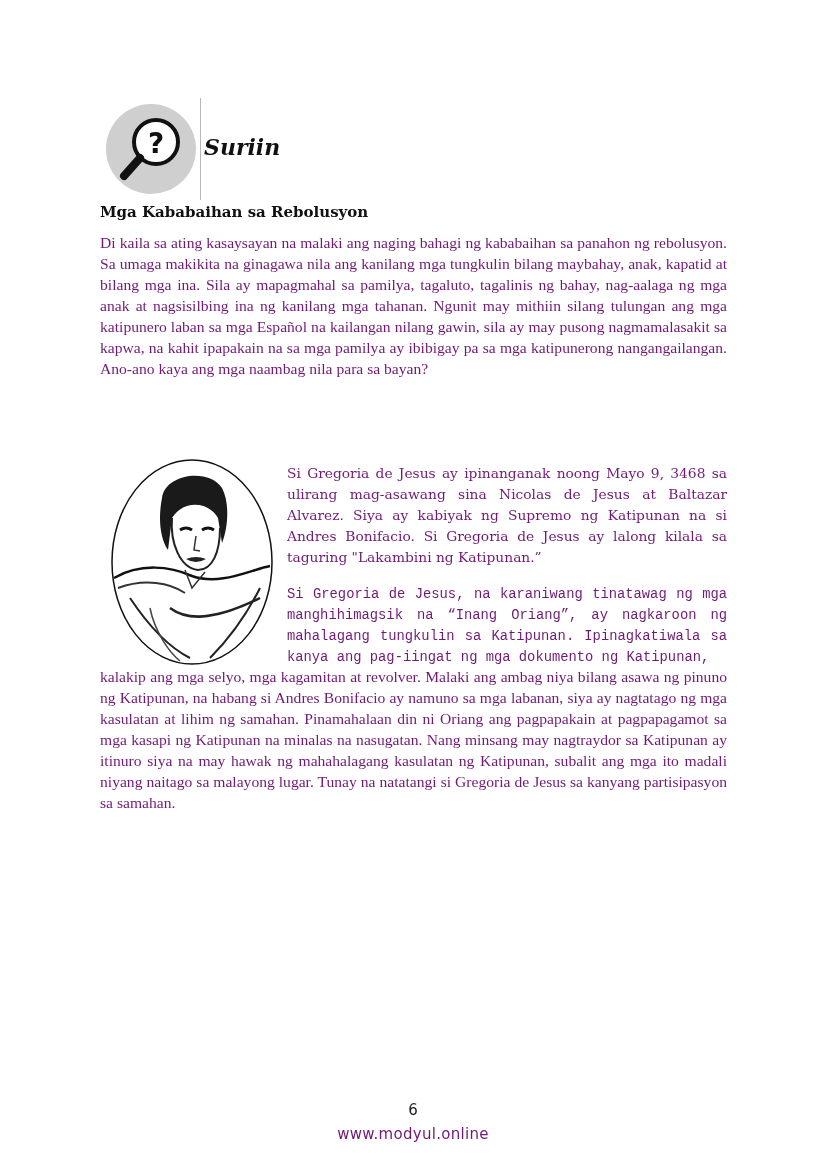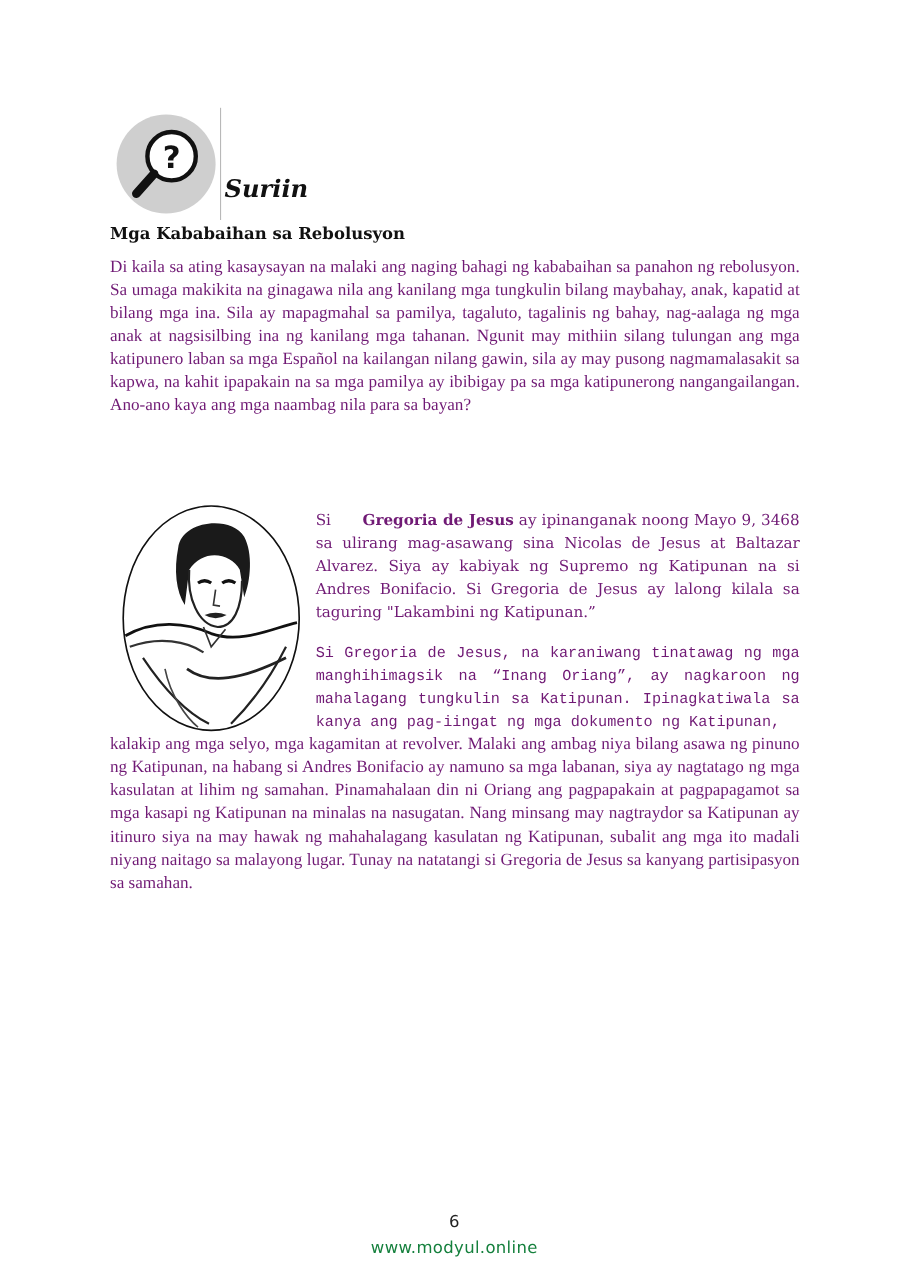--- a/index.html
+++ b/index.html
@@ -4,35 +4,35 @@
 <style>
   html, body { margin: 0; padding: 0; background: #ffffff; }
   body { width: 826px; height: 1169px; position: relative; overflow: hidden;
          font-family: "DejaVu Serif", serif; color: #1a1a1a; }
   .header { position: absolute; left: 100px; top: 98px; height: 102px; width: 300px; }
   .icon-circle { position: absolute; left: 6px; top: 6px; width: 90px; height: 90px;
                  border-radius: 50%; background: #cfcfcf; }
   .icon-circle svg { position: absolute; left: 0; top: 0; }
   .vline { position: absolute; left: 100px; top: 0; width: 1px; height: 102px; background: #b8b8b8; }
   .section-title { position: absolute; left: 104px; top: 36px; font-family: "DejaVu Serif", serif;
-                   font-weight: bold; font-style: italic; font-size: 22px; color: #111; margin-top: 25px; }
+                   font-weight: bold; font-style: italic; font-size: 22px; color: #111; }
   .subheading { position: absolute; left: 100px; top: 203px; font-family: "DejaVu Serif", serif;
                 font-weight: bold; font-size: 15px; color: #111; text-align: center; }
   .para { position: absolute; font-family: "Liberation Serif", serif; font-size: 15.6px;
           line-height: 21px; text-align: justify; color: #701a75; }
   .p1 { left: 100px; top: 232px; width: 627px; }
   .bio { left: 287px; top: 463px; width: 440px; font-family: "DejaVu Serif", serif; font-size: 13.8px; }
   .bio2 { left: 287px; top: 584px; width: 440px; font-family: Liberation Mono, monospace; font-size: 13.8px; }
   .p3 { left: 100px; top: 666px; width: 627px; }
   .portrait { position: absolute; left: 110px; top: 458px; width: 164px; height: 208px; }
   .page-num { position: absolute; left: 0; width: 826px; top: 1101px; text-align: center;
               font-family: "DejaVu Sans", sans-serif; font-size: 15px; color: #222; }
   .watermark { position: absolute; left: 0; width: 826px; top: 1125px; text-align: center;
-               font-family: "DejaVu Sans", sans-serif; font-size: 15px; color: #15803d; letter-spacing: 0.3px; }
-  b.name { font-weight: bold; margin-left: 24px; }
+               font-family: "DejaVu Sans", sans-serif; font-size: 15px; color: #701a75; letter-spacing: 0.3px; }
+  b.name { font-weight: normal; }
 </style>
 </head>
 <body>
 
 <div class="header">
   <div class="icon-circle">
     <svg width="90" height="90" viewBox="0 0 90 90">
       <circle cx="50" cy="38" r="22" fill="#ffffff" stroke="#111" stroke-width="4"></circle>
       <line x1="34" y1="54" x2="18" y2="72" stroke="#111" stroke-width="8" stroke-linecap="round"></line>
       <text x="50" y="49" text-anchor="middle" font-family="DejaVu Sans, sans-serif" font-weight="bold" font-size="28" fill="#111">?</text>

